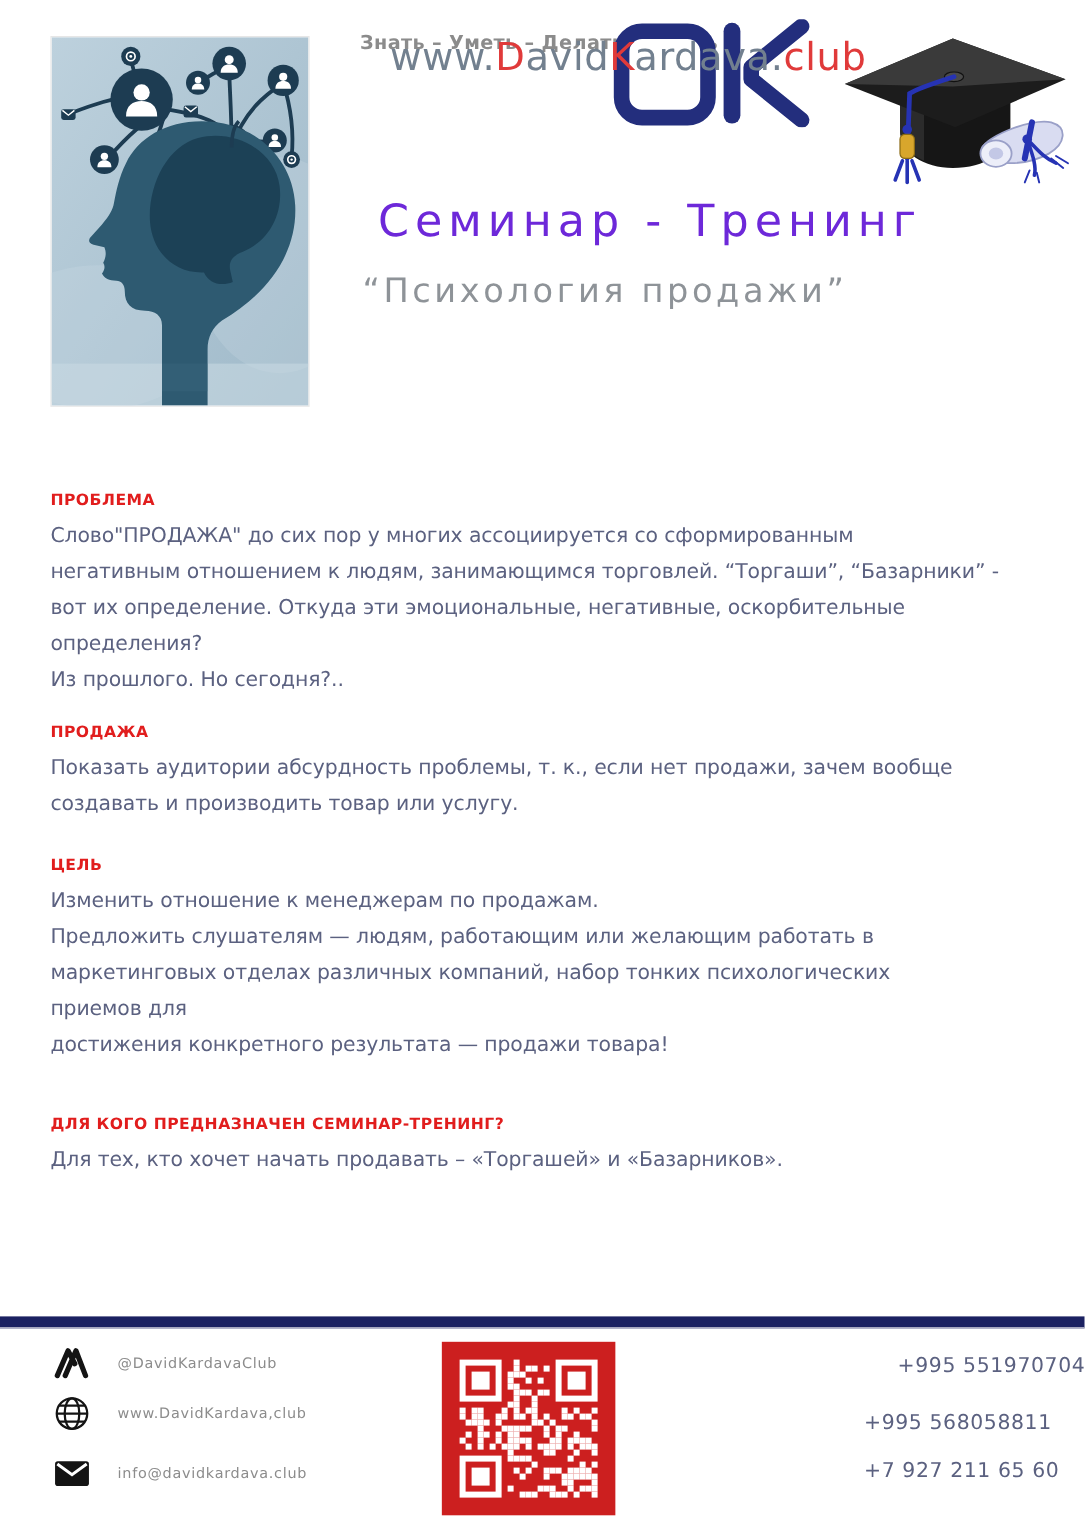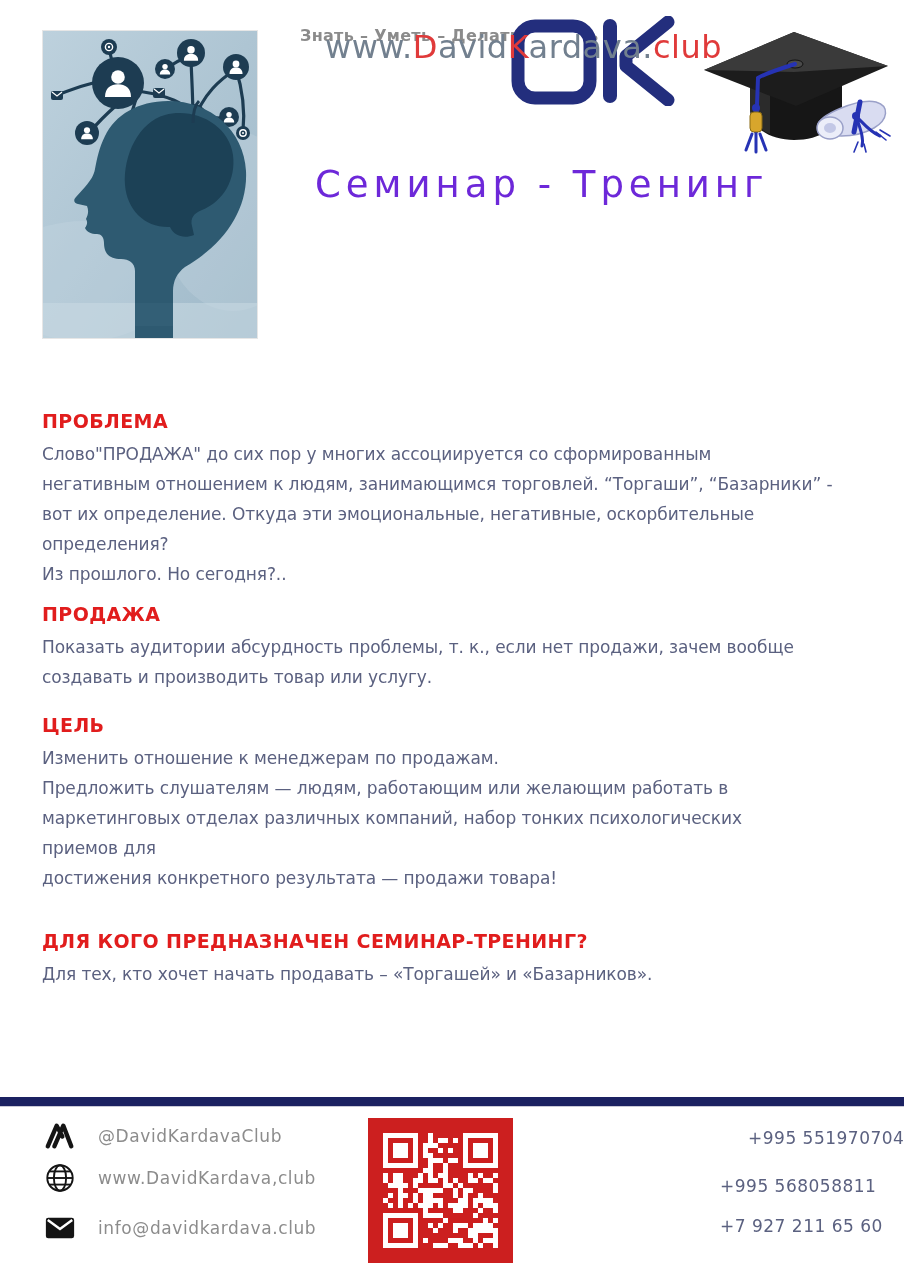--- a/index.html
+++ b/index.html
@@ -13,34 +13,34 @@
   #url-line{position:absolute;left:297px;top:28px;font-size:32px;letter-spacing:.5px;z-index:3;white-space:nowrap;margin-left:28px;}
   #url-line .gray{color:#72808f;}
   #url-line .red{color:#e03a3a;}
   #dk-logo{position:absolute;left:506px;top:16px;width:176px;height:90px;z-index:1;}
   #grad-cap{position:absolute;left:698px;top:20px;width:196px;height:136px;}
   
   #main-title{position:absolute;left:296px;top:163px;font-size:37px;color:#6d28d9;letter-spacing:5px;font-weight:400;margin-left:19px;}
   #sub-title{position:absolute;left:302px;top:226px;font-size:28px;color:#8e9398;letter-spacing:3px;font-weight:400;}
   
   .section{position:absolute;left:42px;width:820px;}
-  .section-heading{font-size:19px;font-weight:bold;color:#e11d1d;letter-spacing:.4px;margin:0 0 7px 0;}
+  .section-heading{font-size:13px;font-weight:bold;color:#e11d1d;letter-spacing:.4px;margin:0 0 7px 0;}
   .section-body{font-size:17px;color:#5b6180;line-height:30px;white-space:pre-line;margin:0;letter-spacing:-0.1px;}
   #sec-problem{top:410px;}
   #sec-task{top:603px;}
   #sec-goal{top:714px;}
   #sec-audience{top:930px;}
   
   #footer-bar{position:absolute;left:0;top:1097px;width:904px;height:9px;background:#1b2161;border-bottom:1px solid #c9c9d6;}
   .contact-row{position:absolute;left:44px;display:flex;align-items:center;gap:22px;}
   #contact-row-0{top:1120px;}
   #contact-row-1{top:1162px;}
   #contact-row-2{top:1212px;text-align:right;}
   .contact-icon{width:32px;height:32px;flex:0 0 auto;}
-  .contact-label{font-size:17px;color:#8c8c8c;letter-spacing:.6px;}
+  .contact-label{font-size:12px;color:#8c8c8c;letter-spacing:.6px;}
   #qr-code{position:absolute;left:368px;top:1118px;width:145px;height:145px;}
   .phone{position:absolute;left:720px;font-size:17px;color:#5b6180;letter-spacing:.5px;white-space:nowrap;}
   #phone-0{top:1128px;margin-left:28px;}
   #phone-1{top:1176px;}
   #phone-2{top:1216px;}
 </style>
 </head>
 <body>
 
 <div id="page">
@@ -173,20 +173,21 @@
       <g stroke="#2633b4" stroke-width="1.6" stroke-linecap="round">
         <path d="M178,112 L188,120"></path>
           <path d="M182,110 L192,116"></path>
           <path d="M160,122 L156,132"></path>
           <path d="M166,124 L168,132"></path>
       </g>
     </g>
   </svg>
 
   <div id="main-title">Семинар - Тренинг</div>
+  <div id="sub-title">“Психология продажи”</div>
 
   <div class="section" id="sec-problem">
     <h2 class="section-heading">ПРОБЛЕМА</h2>
     <p class="section-body">Слово"ПРОДАЖА" до сих пор у многих ассоциируется со сформированным
 негативным отношением к людям, занимающимся торговлей. “Торгаши”, “Базарники” -
 вот их определение. Откуда эти эмоциональные, негативные, оскорбительные
 определения?
 Из прошлого. Но сегодня?..</p>
   </div>
   <div class="section" id="sec-task">

